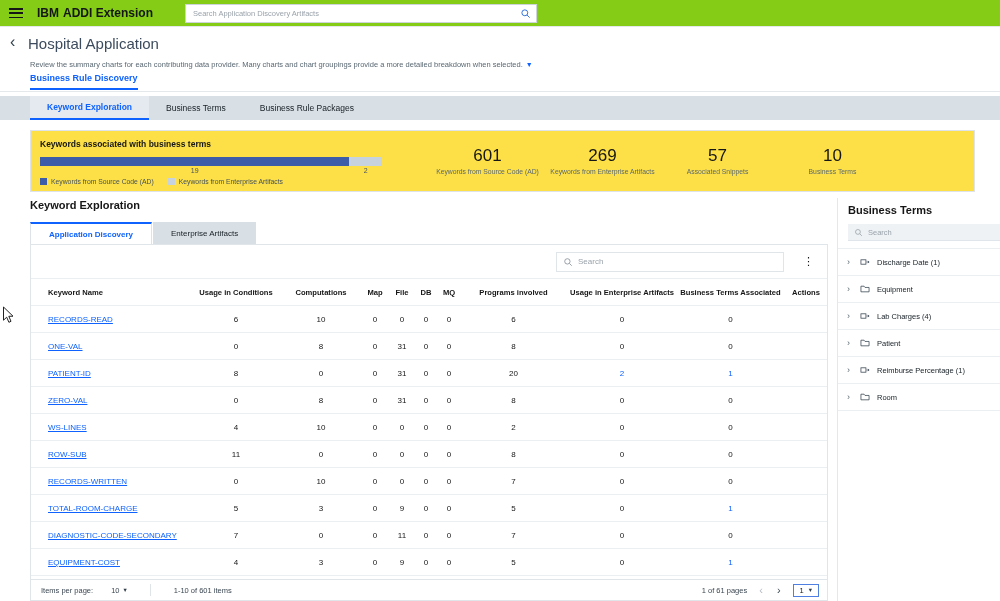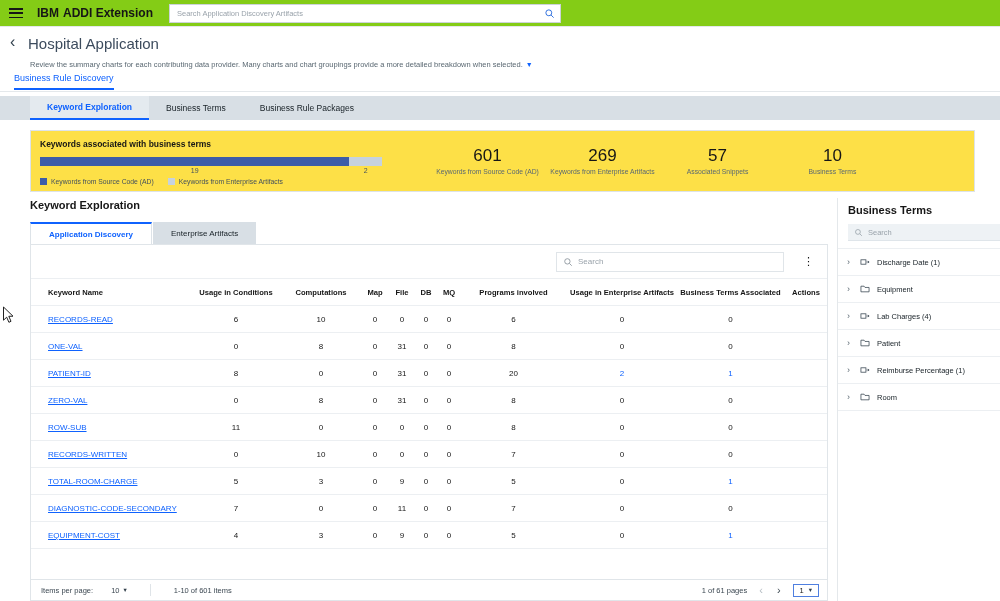--- a/index.html
+++ b/index.html
@@ -10,33 +10,33 @@
   }
   
   .top-header{position:absolute;top:0;left:0;right:0;height:27px;background:#84cc16;
     border-bottom:1px solid #e4e8eb;display:flex;align-items:center;z-index:6}
   .hamburger{width:14px;height:10px;margin-left:9px;display:flex;flex-direction:column;
     justify-content:space-between;cursor:pointer}
   .hamburger i{display:block;height:1.5px;background:#161616}
   .brand{margin-left:14px;font-size:12px;white-space:nowrap}
   .brand .b1{font-weight:700}
   .brand .b2{font-weight:600;margin-left:4px}
-  .global-search{position:relative;margin-left:16px;width:392px;height:19px;
+  .global-search{position:relative;margin-left:32px;width:352px;height:19px;
     border:1px solid #ccd3d9;display:flex;align-items:center;background:#fff}
   .global-search input{flex:1;border:none;outline:none;font-size:7.5px;color:#161616;
     padding:0 7px;height:100%;font-family:inherit;background:transparent}
   .global-search input::placeholder{color:#9aa3ab}
   .gs-btn{width:22px;height:100%;display:flex;align-items:center;justify-content:center;
     color:#2f6fde;cursor:pointer}
   
   .back{position:absolute;left:10px;top:34px;font-size:16px;color:#33424f;cursor:pointer;line-height:1}
   .page-title{position:absolute;left:28px;top:35px;font-size:15px;font-weight:400;color:#3c4b5d}
   .page-desc{position:absolute;left:30px;top:60px;font-size:7.5px;color:#5a6872;white-space:nowrap}
   .desc-caret{color:#0f62fe;font-size:7px;margin-left:3px;cursor:pointer}
-  .brd-tab{position:absolute;left:14px;top:73px;font-size:9px;font-weight:400;color:#0f62fe;
+  .brd-tab{position:absolute;left:30px;top:73px;font-size:9px;font-weight:700;color:#0f62fe;
     padding-bottom:5px;border-bottom:2px solid #0f62fe;cursor:pointer}
   .head-divider{position:absolute;left:0;right:0;top:91px;border-top:1px solid #e4e8eb}
   
   .main-tabs{position:absolute;left:0;right:0;top:96px;height:24px;background:#d8dfe5;
     display:flex;align-items:stretch;padding-left:30px}
   .main-tab{display:flex;align-items:center;padding:0 17px;font-size:8.5px;color:#172026;cursor:pointer}
   .main-tab.active{background:#e4eaef;color:#0f62fe;font-weight:700;border-bottom:2px solid #0f62fe}
   
   .summary-card{position:absolute;left:30px;top:130px;width:945px;height:62px;background:#fde047;
     border:1px solid #dde3e8;display:flex}
@@ -283,20 +283,33 @@
           <td>0</td>
           <td>31</td>
           <td>0</td>
           <td>0</td>
           <td>8</td>
           <td>0</td>
           <td>0</td>
           <td></td>
         </tr>
         <tr>
+          <td class="name"><a class="kw">WS-LINES</a></td>
+          <td>4</td>
+          <td>10</td>
+          <td>0</td>
+          <td>0</td>
+          <td>0</td>
+          <td>0</td>
+          <td>2</td>
+          <td>0</td>
+          <td>0</td>
+          <td></td>
+        </tr>
+        <tr>
           <td class="name"><a class="kw">ROW-SUB</a></td>
           <td>11</td>
           <td>0</td>
           <td>0</td>
           <td>0</td>
           <td>0</td>
           <td>0</td>
           <td>8</td>
           <td>0</td>
           <td>0</td>

